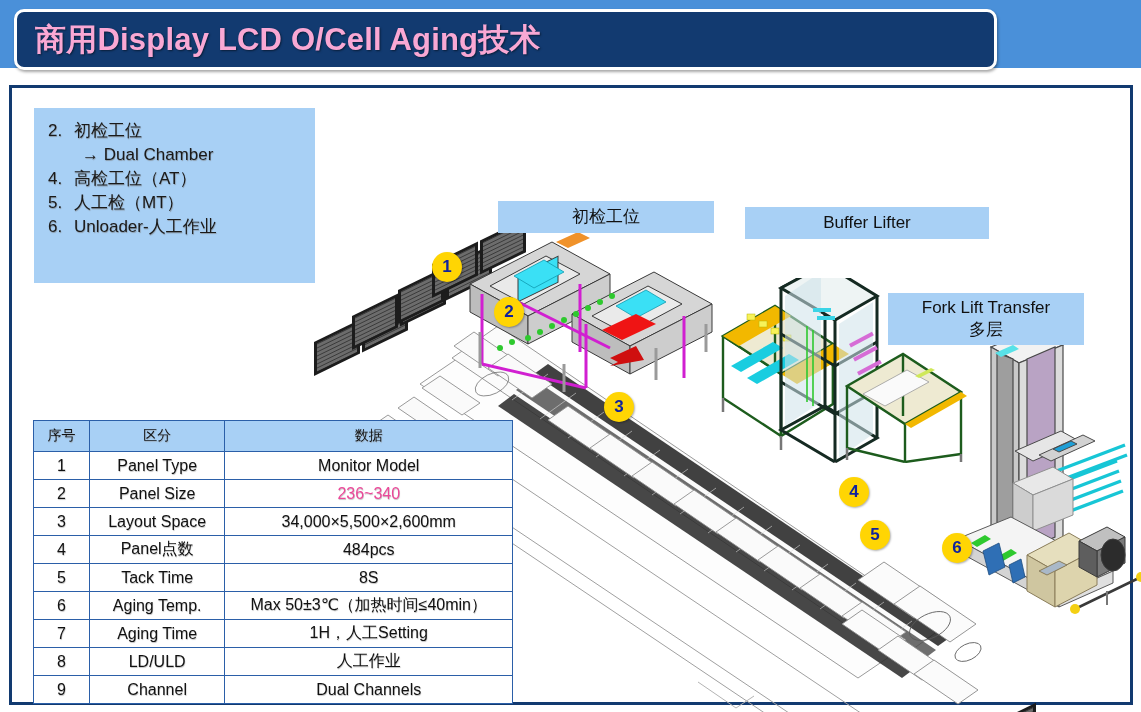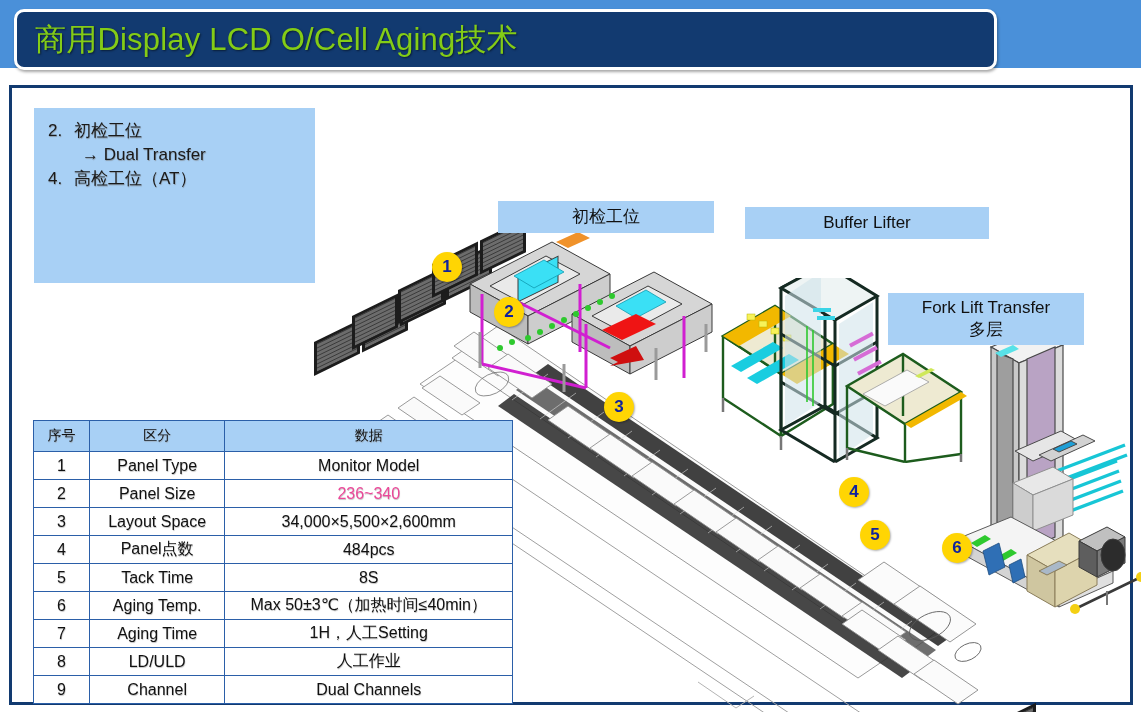--- a/index.html
+++ b/index.html
@@ -28,23 +28,23 @@
     width: 983px; height: 61px;
     background: #123a70;
     border: 3px solid #ffffff;
     border-radius: 10px;
     box-sizing: border-box;
     box-shadow: 1px 2px 3px rgba(0,0,0,.35);
   }
   #title-text {
     position: absolute;
     left: 18px; top: 7px;
-    color: #84cc16;
+    color: #f9a8d4;
     font-size: 31px;
-    font-weight: normal;
+    font-weight: bold;
     letter-spacing: .2px;
     white-space: nowrap;
     text-shadow: 1px 1px 2px rgba(0,0,0,.5);
   }
 
   
   #content-frame {
     position: absolute;
     left: 9px; top: 85px;
     width: 1124px; height: 620px;
@@ -164,22 +164,24 @@
 
 <div id="title-box">
   <div id="title-text">商用Display LCD O/Cell Aging技术</div>
 </div>
 
 <div id="content-frame">
 
   <div id="steps-box">
     <ul id="steps-list">
         <li><span class="step-num">2.</span><span>初检工位</span></li>
-        <li class="step-sub"><span>→ Dual Transfer</span></li>
+        <li class="step-sub"><span>→ Dual Chamber</span></li>
         <li><span class="step-num">4.</span><span>高检工位（AT）</span></li>
+        <li><span class="step-num">5.</span><span>人工检（MT）</span></li>
+        <li><span class="step-num">6.</span><span>Unloader-人工作业</span></li>
       </ul>
   </div>
 
   <div id="layout-drawing">
     <svg width="830" height="530" viewBox="0 0 830 530" xmlns="http://www.w3.org/2000/svg">
       <defs>
         <pattern id="panelGrid" width="4" height="4" patternUnits="userSpaceOnUse">
           <rect width="4" height="4" fill="#3a3a3a"></rect>
           <path d="M0 0H4M0 2H4" stroke="#cfcfcf" stroke-width="0.6"></path>
         </pattern>

